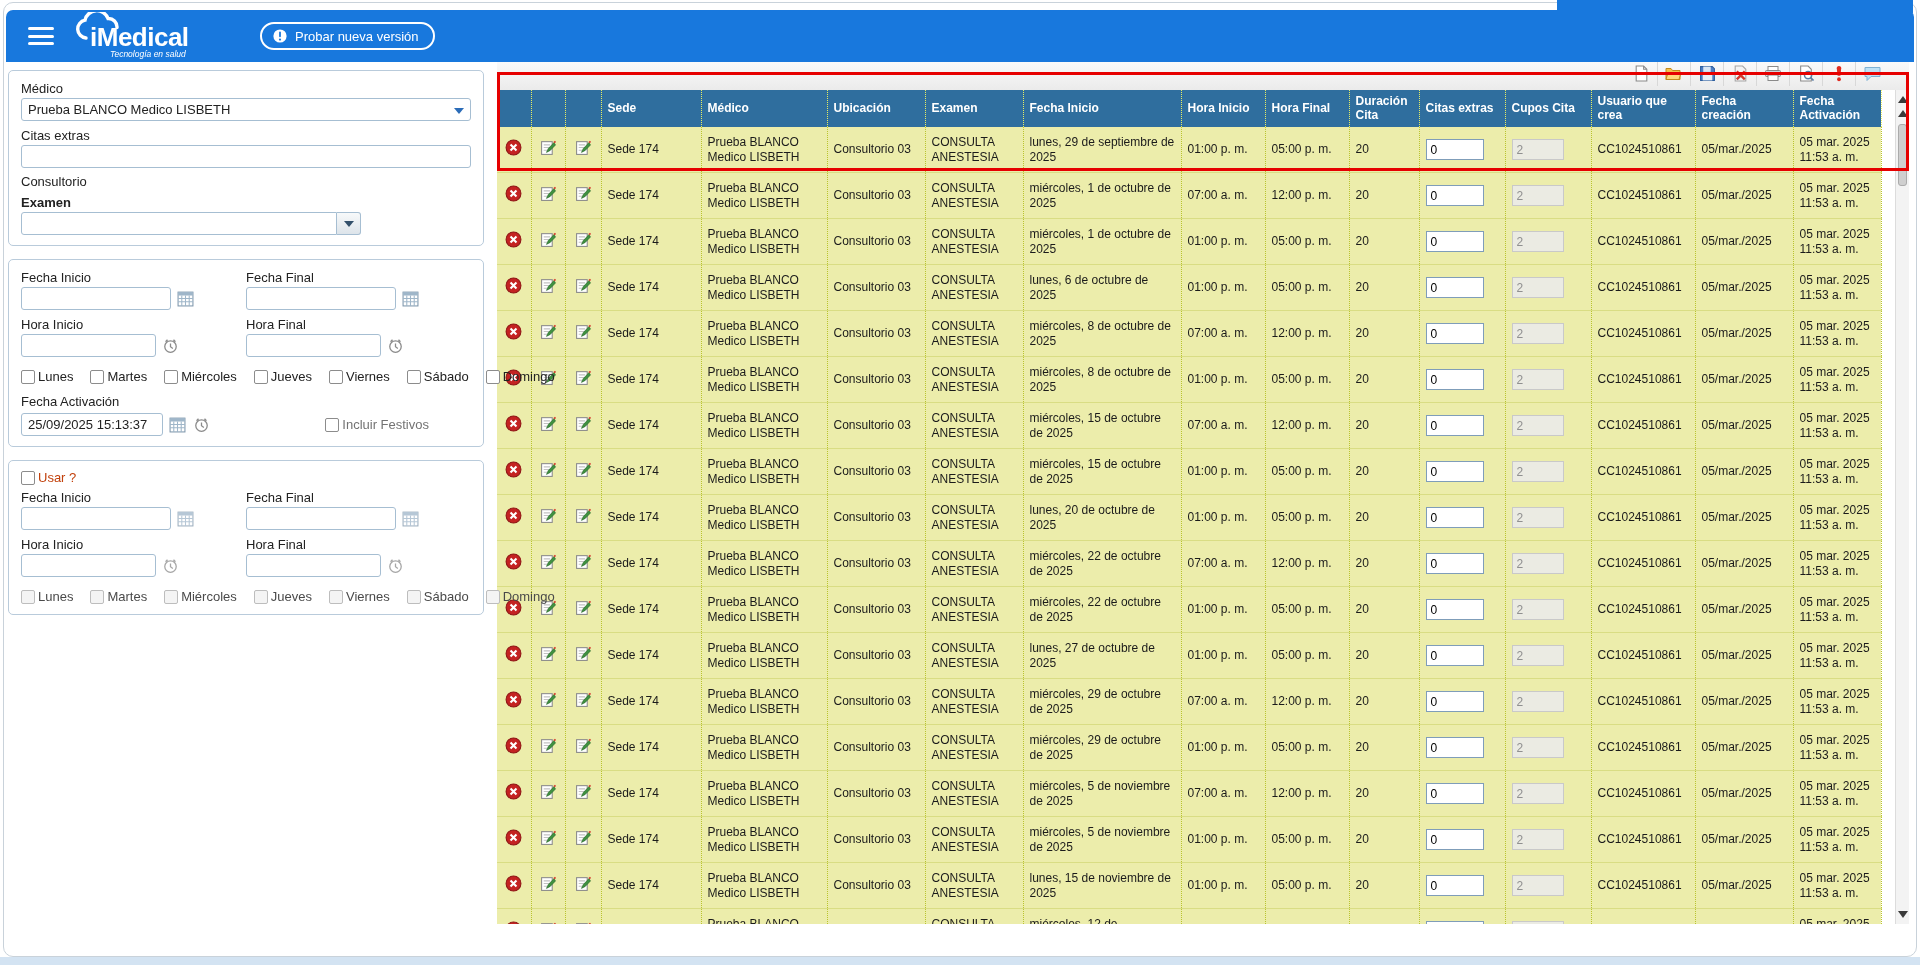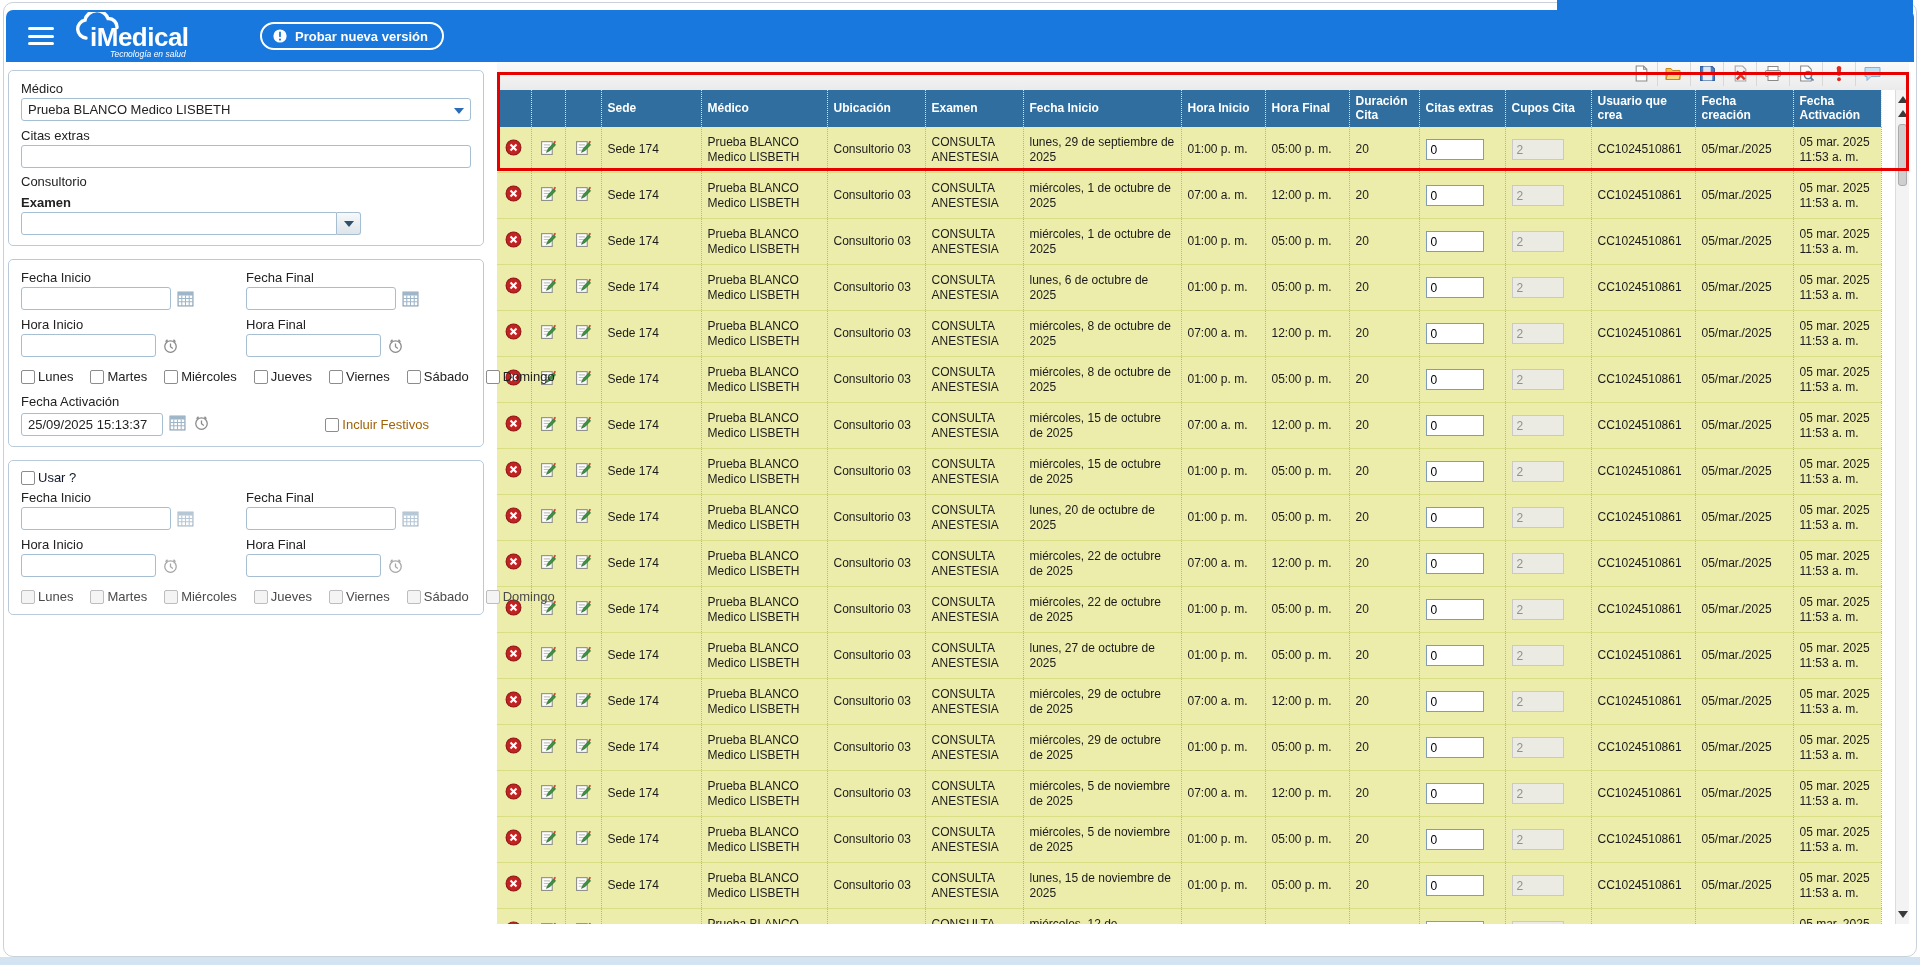--- a/index.html
+++ b/index.html
@@ -15,21 +15,21 @@
   .header { position:absolute; left:6px; top:10px; width:1908px; height:52px; background:#1878dd;
     border-radius:7px 7px 0 0; display:flex; align-items:center; color:#fff; z-index:4; }
   .hamburger { width:26px; height:18px; margin:0 26px 0 22px; display:flex; flex-direction:column; justify-content:space-between; cursor:pointer; }
   .hamburger span { display:block; height:3px; background:#fff; border-radius:2px; }
   .brand { position:relative; width:120px; height:48px; margin-right:42px; }
   .brand svg.cloud { position:absolute; left:-6px; top:0px; }
   .brand .brand-name { position:absolute; left:10px; top:10px; font-size:26px; font-weight:bold; letter-spacing:-0.5px; }
   .brand .brand-tagline { position:absolute; left:30px; top:37px; font-size:8.5px; font-style:italic; }
   .breadcrumb { font-size:15.5px; font-weight:bold; letter-spacing:0.3px; }
   .new-version-btn { margin-left:18px; display:flex; align-items:center; gap:7px; border:2px solid #fff;
-    border-radius:15px; padding:4px 14px 4px 10px; font-size:13px; font-weight:bold; color:#fff;
+    border-radius:15px; padding:4px 14px 4px 10px; font-size:13px; font-weight:normal; color:#fff;
     background:transparent; cursor:pointer; }
 
   
   .sidebar { position:absolute; left:8px; top:70px; width:476px; z-index:2; }
   .panel { border:1px solid #b9cbdb; border-radius:5px; background:#fff; padding:7px 12px 10px 12px; margin-bottom:13px; }
   .field-label { font-size:13px; color:#222; margin:3px 0 2px; }
   .field-label.bold { font-weight:bold; }
   .tbox { height:23px; border:1px solid #a6bed2; border-radius:3px; background:#fff; font-size:13px;
     padding:0 6px; color:#222; font-family:"Liberation Sans",sans-serif; }
   .selectbox { height:23px; border:1px solid #a6bed2; border-radius:3px; background:#fff; font-size:13px;
@@ -45,23 +45,23 @@
   .combo .combo-btn i { width:0; height:0; border-left:5px solid transparent; border-right:5px solid transparent; border-top:6px solid #33506b; }
   .date-row { display:flex; }
   .date-col { width:225px; }
   .input-ico-row { display:flex; align-items:center; gap:5px; }
   .icon-btn { width:18px; height:18px; display:inline-flex; align-items:center; justify-content:center; cursor:pointer; }
   .days-row { display:flex; align-items:center; margin-top:12px; flex-wrap:nowrap;gap:8px; }
   .day-item { display:flex; align-items:center; margin-right:9px; font-size:13px; color:#222; white-space:nowrap; }
   .checkbox { width:14px; height:14px; border:1px solid #8c8c8c; border-radius:2px; background:#fff; margin-right:3px; flex:0 0 auto; cursor:pointer; }
   .days-row.disabled .checkbox { border-color:#bdbdbd; background:#f4f4f4; }
   .days-row.disabled .day-item { color:#4a4a4a; }
-  .activation-row { display:flex; margin-top:4px; }
-  .incluir-festivos { display:flex; align-items:center; font-size:13px; color:#a16207; margin-left:auto; margin-right:42px; }
-  .usar-row { display:flex; align-items:center; font-size:13px; color:#0f172a; margin:2px 0 2px; }
+  .activation-row { display:flex; align-items:center; margin-top:4px; }
+  .incluir-festivos { display:flex; align-items:center; font-size:13px; color:#737373; margin-left:auto; margin-right:42px; }
+  .usar-row { display:flex; align-items:center; font-size:13px; color:#c2410c; margin:2px 0 2px; }
   .obs-textarea { width:100%; height:36px; border:1px solid #a6bed2; border-radius:3px; resize:none; position:relative; background:#fff; }
   .resize-corner { position:absolute; right:14px; margin-top:-12px; width:9px; height:9px;
     background:repeating-linear-gradient(135deg, transparent 0 2px, #98a6b2 2px 3px); clip-path:polygon(100% 0, 100% 100%, 0 100%); }
 
   
   .grid-area { position:absolute; left:497px; top:56px; width:1412px; height:868px; background:#fff; z-index:1; }
   .grid-toolbar { height:34px; display:flex; justify-content:flex-end; align-items:center; padding-right:20px;
     background:linear-gradient(#fdfdfd,#ebebeb); }
   .tb-icon { width:33px; height:26px; display:flex; align-items:center; justify-content:center;
     border-right:1px solid #d8d8d8; cursor:pointer; }

